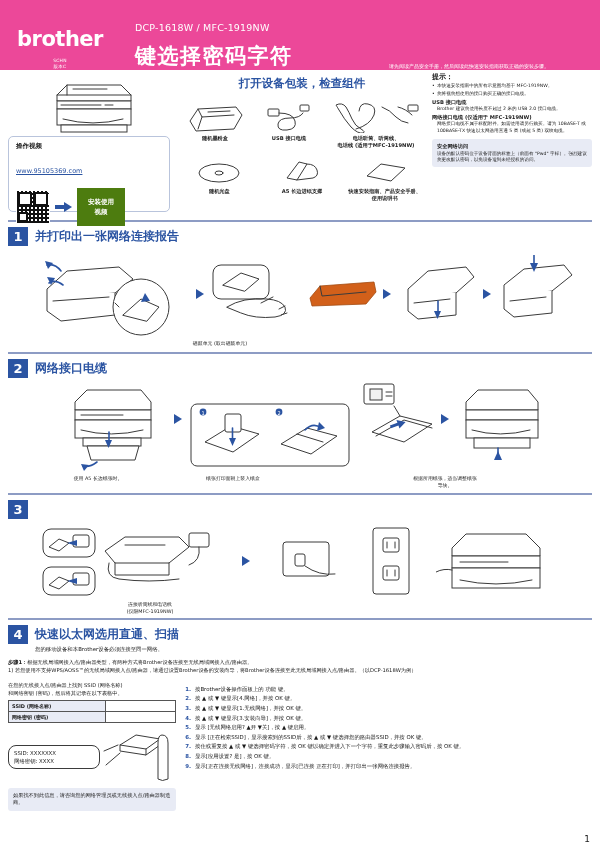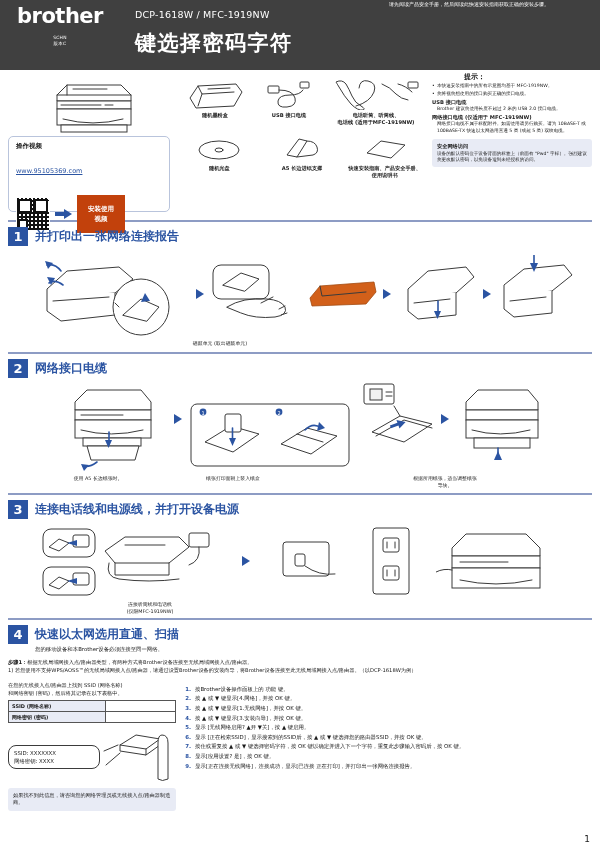--- a/index.html
+++ b/index.html
@@ -8,23 +8,23 @@
     font-family: "DejaVu Sans", "Liberation Sans", sans-serif;
     background: #ffffff;
     color: #1a1a1a;
     position: relative;
     overflow: hidden;
   }
   .page { width: 600px; height: 850px; position: relative; }
 
   
   .header {
-    display: flex; align-items: flex-start;
+    display: flex; align-items: flex-end;
     height: 70px;
-    background: #404040;
+    background: #ec4899;
     color: #fff;
   }
   .hdr-logo-col {
     width: 120px; position: relative;
     display: flex; flex-direction: column;
     align-items: center; justify-content: center;
     padding-top: 4px;
   }
   .brother-logo {
     font-family: "DejaVu Sans", sans-serif;
@@ -54,21 +54,21 @@
     padding-top: 2px;
   }
   .video-box {
     border: 1px solid #b9c4dc; border-radius: 5px;
     padding: 5px 7px 6px 7px; height: 76px; position: relative;
     background: #fff;
   }
   .video-title { font-size: 6.5px; font-weight: bold; margin-bottom: 16px; }
   .video-url {
     font-size: 6.5px; color: #2b54a2; 
-    display: block; margin-bottom: 20px;
+    display: block; margin-bottom: 13px;
   }
   .video-row { display: flex; align-items: center; gap: 5px; }
   .qr {
     width: 34px; height: 34px;
     background-image:
       repeating-linear-gradient(0deg, #111 0 2px, transparent 2px 4px),
       repeating-linear-gradient(90deg, #111 0 2px, transparent 2px 4px);
     background-color: #fff;
     border: 1px solid #fff;
     position: relative; overflow: hidden;
@@ -81,36 +81,36 @@
   .qr::after { top: 1px; right: 1px; border-color: #111; }
   .qr-b { position: absolute; bottom: 1px; left: 1px; width: 10px; height: 10px; border: 2px solid #111; background: #fff; }
   .arrow-blue {
     width: 0; height: 0;
     border-top: 5px solid transparent; border-bottom: 5px solid transparent;
     border-left: 8px solid #2b54a2; position: relative;
   }
   .arrow-tail { width: 9px; height: 4px; background: #2b54a2; }
   .arrow-wrap { display: flex; align-items: center; }
   .video-btn {
-    background: #c2410c; color: #fff; font-size: 6.5px; font-weight: bold;
+    background: #4d7c0f; color: #fff; font-size: 6.5px; font-weight: bold;
     width: 48px; height: 38px; display: flex; flex-direction: column;
     align-items: center; justify-content: center; line-height: 10px; text-align: center;
   }
 
   .mid-col { flex: 1; padding-left: 8px; }
   .sec-title { font-size: 11.5px; font-weight: bold; color: #2b54a2; text-align: center; margin: 2px 0 6px 0; }
   .parts-grid { display: flex; flex-direction: column; gap: 1px; }
   .parts-row { display: flex; }
   .part { flex: 1; text-align: center; }
   .part-art { height: 36px; display: flex; align-items: flex-end; justify-content: center; }
   .part-lbl { font-size: 5.2px; font-weight: bold; line-height: 7px; margin-top: 2px; }
 
   .right-col { width: 166px; padding-left: 6px; }
   .tips-box { font-size: 4.6px; line-height: 6.6px; }
-  .tips-h { font-size: 7px; font-weight: bold; margin-bottom: 2.5px; margin-left: 32px; }
+  .tips-h { font-size: 7px; font-weight: bold; margin-bottom: 2.5px; }
   .tips-li { padding-left: 5px; position: relative; margin-bottom: 1px; }
   .tips-li::before { content: "•"; position: absolute; left: 0; }
   .tips-sub-h { font-weight: bold; font-size: 5.2px; margin-top: 2px; }
   .tips-sub-p { margin-left: 5px; }
   .safe-box {
     margin-top: 5px; background: #e8ebf5; border-radius: 3px;
     padding: 4px 5px; font-size: 4.6px; line-height: 6.4px;
   }
   .safe-h { font-weight: bold; font-size: 5.2px; margin-bottom: 1px; }
 
@@ -217,20 +217,21 @@
           </div>
           <div class="video-btn">
             <span>安装使用</span>
             <span>视频</span>
           </div>
         </div>
       </div>
     </div>
 
     <div class="mid-col">
+      <div class="sec-title">打开设备包装，检查组件</div>
       <div class="parts-grid">
         <div class="parts-row">
           <div class="part">
             <div class="part-art">
               <svg width="58" height="30" viewBox="0 0 58 30">
                 <path class="ln2" d="M4 18 L12 6 L50 4 L56 12 L48 26 L10 28 Z"></path>
                 <path class="ln" d="M12 6 L16 14 L48 12 M16 14 L12 26"></path>
                 <path class="ln" d="M22 9 L44 8"></path>
               </svg>
             </div>
@@ -423,21 +424,20 @@
       <div style="width:130px; text-align:center; margin-left:-20px;" class="cap">纸张打印面朝上装入纸盒</div>
       <div style="flex:1; text-align:center; white-space:pre-line;" class="cap">根据所用纸张，适当调整纸张
 导块。</div>
     </div>
   </div>
 
   <div class="step-rule" style="margin-top:5px;"></div>
   <div class="step">
     <div class="step-head">
       <div class="step-num">3</div>
-      <div class="step-title">连接电话线和电源线，并打开设备电源</div>
     </div>
     <div class="art-row" style="height:80px;">
       <svg width="200" height="76" viewBox="0 0 200 76">
         <rect class="ln2" x="4" y="6" width="52" height="28" rx="8"></rect>
         <path class="ln2" d="M10 24 L20 16 L30 20 L20 28 Z"></path>
         <rect class="ln2" x="34" y="12" width="16" height="12" rx="2"></rect>
         <path class="blu" d="M28 20 l10 -3 l0 6 Z"></path>
         <rect class="ln2" x="4" y="44" width="52" height="28" rx="8"></rect>
         <path class="ln2" d="M10 62 L20 54 L30 58 L20 66 Z"></path>
         <rect class="ln2" x="34" y="50" width="16" height="12" rx="2"></rect>

